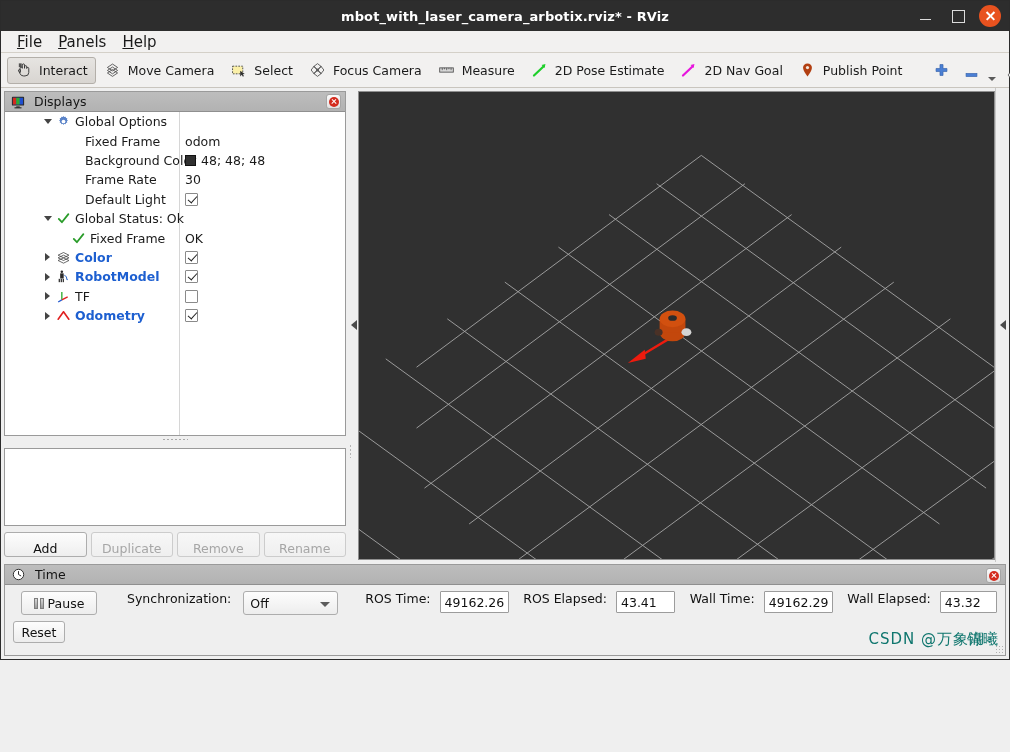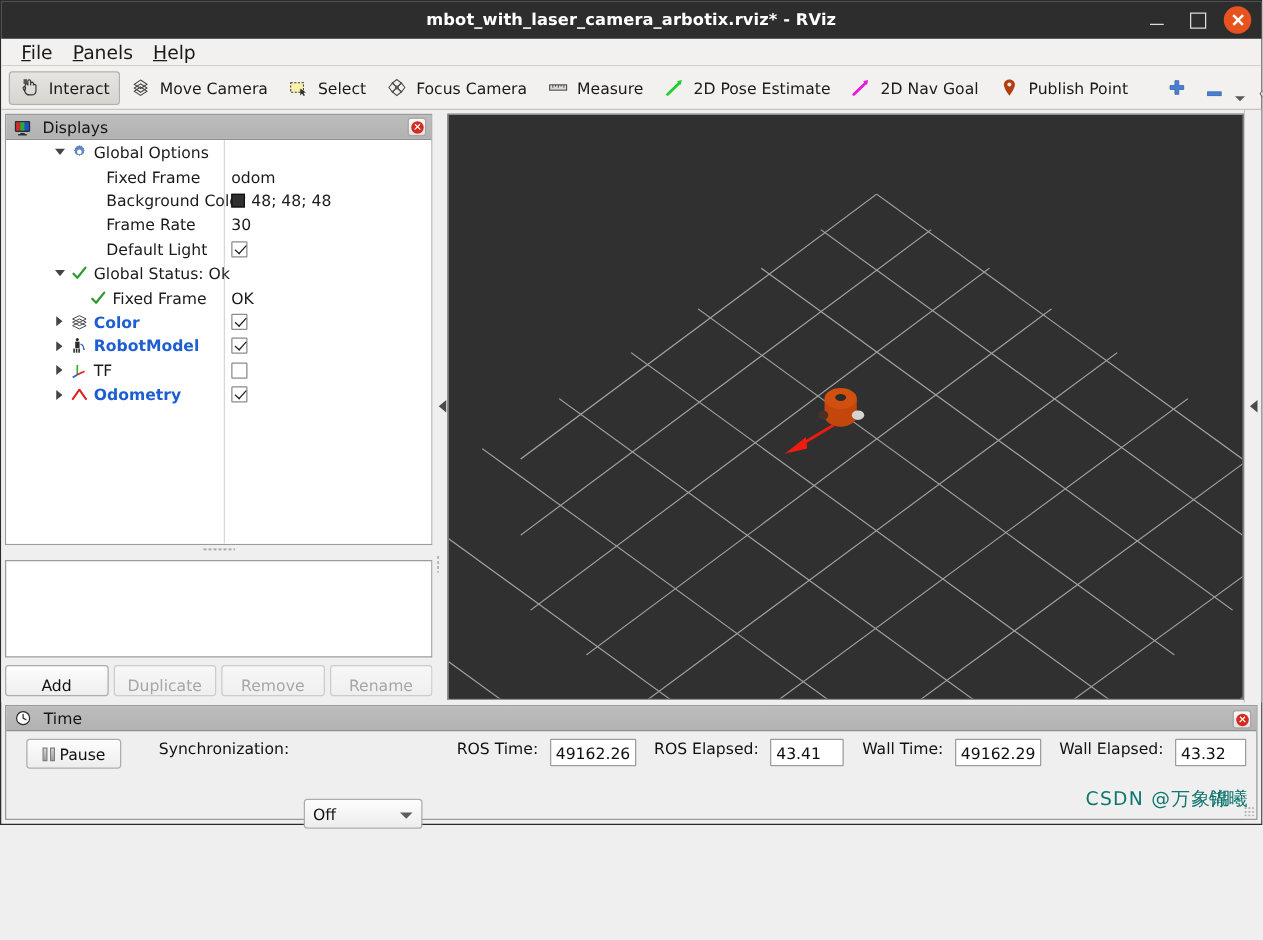--- a/index.html
+++ b/index.html
@@ -359,21 +359,20 @@
   .tlabel { font-size: 12.5px; color: #111; white-space: nowrap; }
   .tcombo {
     height: 24px; width: 120px;
     border: 1px solid #adadad;
     border-radius: 3px;
     background: linear-gradient(#fdfdfd, #ededed);
     display: flex; align-items: center;
     padding: 0 6px;
     font-size: 12.5px; color: #111;
     position: relative;
-    margin-top: 48px;
   }
   .tcombo .arrow {
     position: absolute; right: 7px; top: 10px;
     width: 0; height: 0;
     border-left: 5px solid transparent;
     border-right: 5px solid transparent;
     border-top: 5px solid #5c5c5c;
   }
   .tinput {
     height: 22px;
@@ -889,20 +888,25 @@
         <div class="tinput" style="margin-left:5px;width:72px;">
           <span>49162.29</span>
         </div>
 
         <span class="tlabel" style="margin-left:10px;">Wall Elapsed:</span>
         <div class="tinput" style="margin-left:5px;width:70px;">
           <span>43.32</span>
         </div>
       </div>
 
+      <div class="reset-line">
+        <div class="rbtn">
+          <span>Reset</span>
+        </div>
+      </div>
 
       <div class="watermark">
         <span>CSDN @万</span><span class="wm-cjk"><span>象湖</span><span class="o">锦曦</span></span>
       </div>
       <div class="grip-br"></div>
     </div>
   </div>
 
 </div>
 

